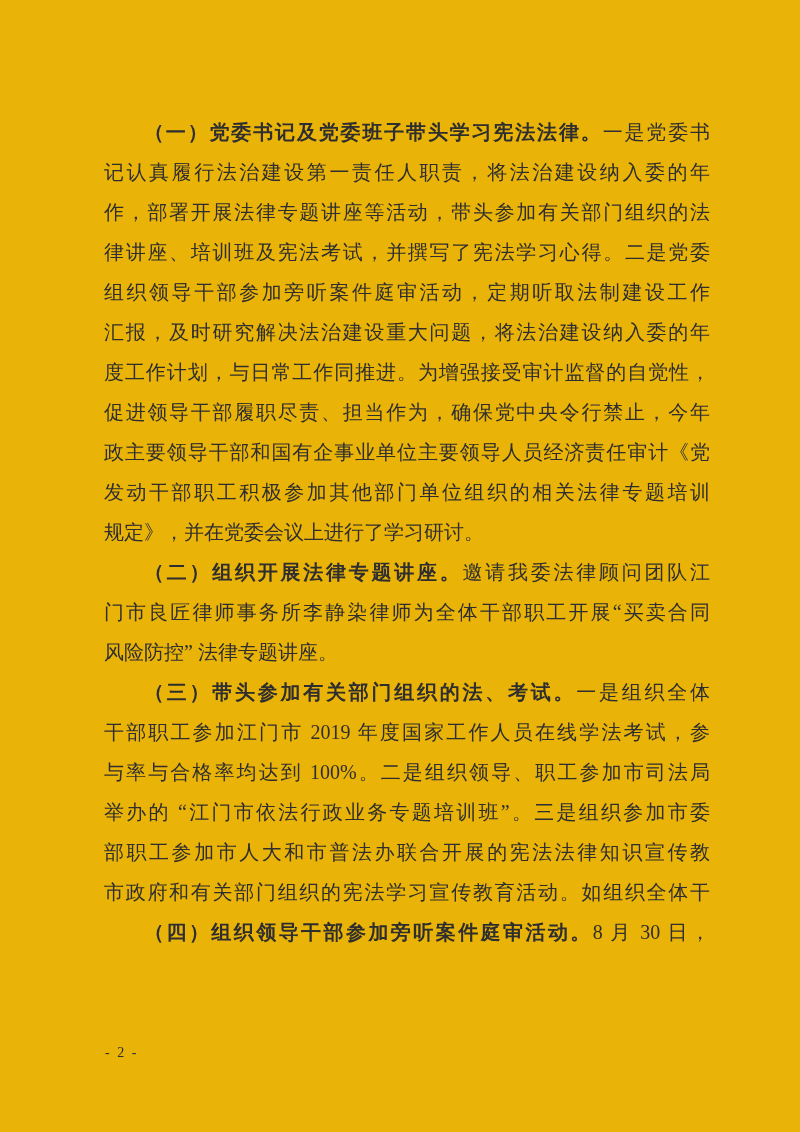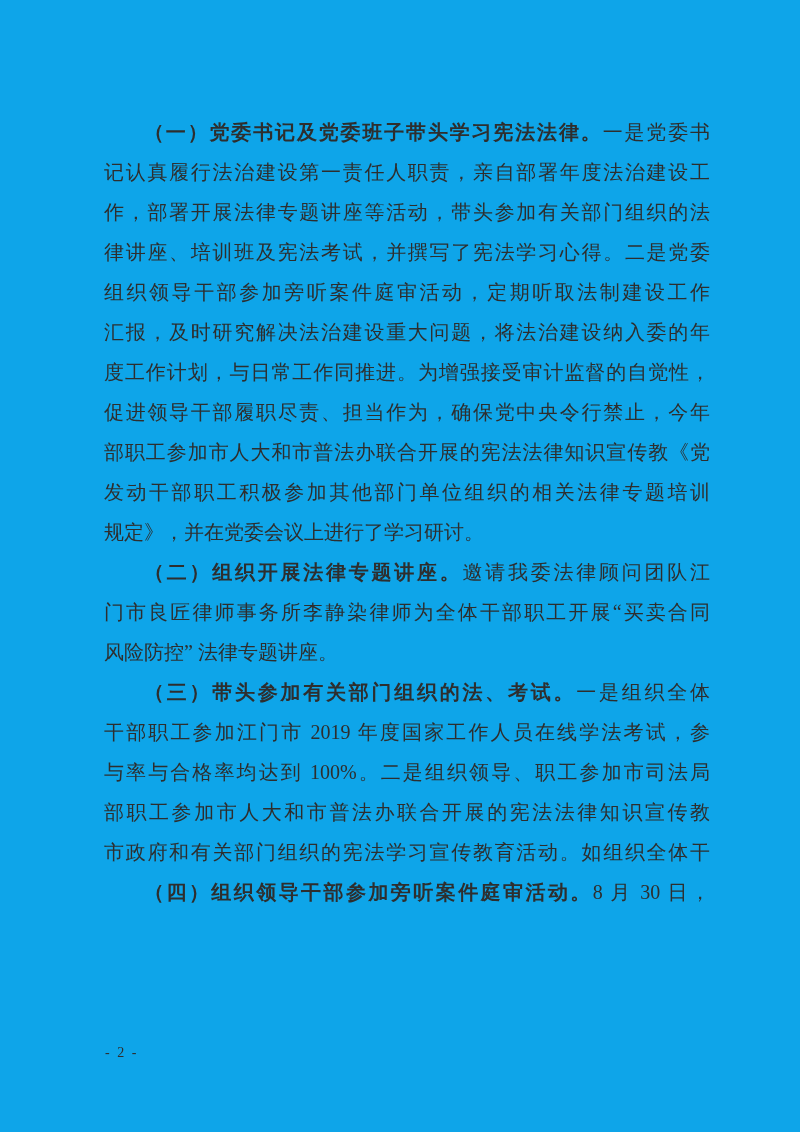--- a/index.html
+++ b/index.html
@@ -57,37 +57,38 @@
     font-family: "Liberation Serif", "DejaVu Serif", serif;
     font-size: 14px;
     letter-spacing: 2px;
     color: #2e2e2e;
     white-space: pre;
   }
 </style>
 </head>
 <body>
 
-<div class="sheet" style="background: #0ea5e9; color: rgb(46, 46, 46);">
+<div class="sheet" style="background: #eab308; color: rgb(46, 46, 46);">
   <div class="text-block">
       <div class="line indent"><span class="seg seg-bold">（一）党委书记及党委班子带头学习宪法法律。</span><span class="seg">一是党委书</span></div>
-      <div class="line"><span class="seg">记认真履行法治建设第一责任人职责，亲自部署年度法治建设工</span></div>
+      <div class="line"><span class="seg">记认真履行法治建设第一责任人职责，将法治建设纳入委的年</span></div>
       <div class="line"><span class="seg">作，部署开展法律专题讲座等活动，带头参加有关部门组织的法</span></div>
       <div class="line"><span class="seg">律讲座、培训班及宪法考试，并撰写了宪法学习心得。二是党委</span></div>
       <div class="line"><span class="seg">组织领导干部参加旁听案件庭审活动，定期听取法制建设工作</span></div>
       <div class="line"><span class="seg">汇报，及时研究解决法治建设重大问题，将法治建设纳入委的年</span></div>
       <div class="line"><span class="seg">度工作计划，与日常工作同推进。为增强接受审计监督的自觉性，</span></div>
       <div class="line"><span class="seg">促进领导干部履职尽责、担当作为，确保党中央令行禁止，今年</span></div>
-      <div class="line"><span class="seg">部职工参加市人大和市普法办联合开展的宪法法律知识宣传教《党</span></div>
+      <div class="line"><span class="seg">政主要领导干部和国有企事业单位主要领导人员经济责任审计《党</span></div>
       <div class="line"><span class="seg">发动干部职工积极参加其他部门单位组织的相关法律专题培训</span></div>
       <div class="line para-end"><span class="seg">规定》，并在党委会议上进行了学习研讨。</span></div>
       <div class="line indent"><span class="seg seg-bold">（二）组织开展法律专题讲座。</span><span class="seg">邀请我委法律顾问团队江</span></div>
       <div class="line"><span class="seg">门市良匠律师事务所李静染律师为全体干部职工开展“买卖合同</span></div>
       <div class="line para-end"><span class="seg">风险防控” 法律专题讲座。</span></div>
       <div class="line indent"><span class="seg seg-bold">（三）带头参加有关部门组织的法、考试。</span><span class="seg">一是组织全体</span></div>
       <div class="line"><span class="seg">干部职工参加江门市 2019 年度国家工作人员在线学法考试，参</span></div>
       <div class="line"><span class="seg">与率与合格率均达到 100%。二是组织领导、职工参加市司法局</span></div>
+      <div class="line"><span class="seg">举办的 “江门市依法行政业务专题培训班”。三是组织参加市委</span></div>
       <div class="line"><span class="seg">部职工参加市人大和市普法办联合开展的宪法法律知识宣传教</span></div>
       <div class="line"><span class="seg">市政府和有关部门组织的宪法学习宣传教育活动。如组织全体干</span></div>
       <div class="line indent"><span class="seg seg-bold">（四）组织领导干部参加旁听案件庭审活动。</span><span class="seg">8 月 30 日，</span></div>
     </div>
   <div class="page-number">- 2 -</div>
 </div>
 
 </body></html>

